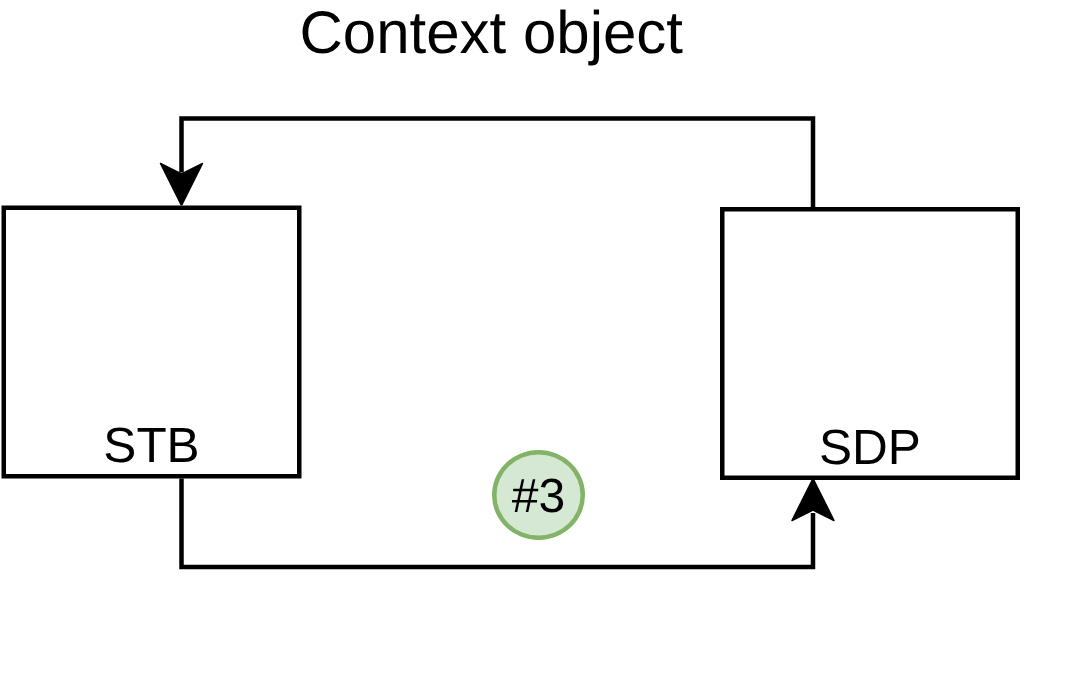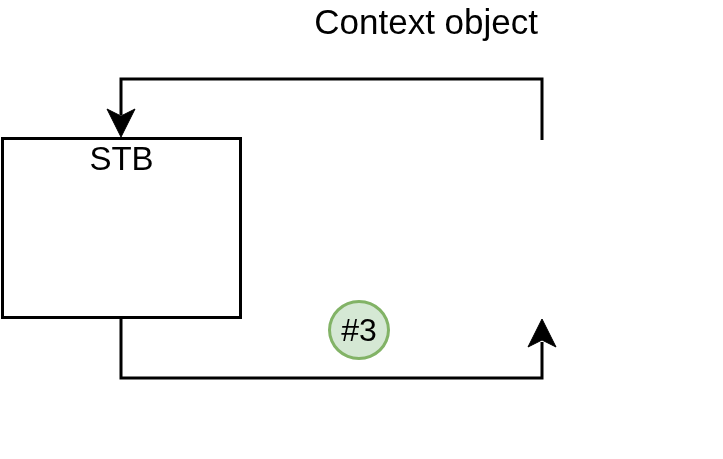--- a/index.html
+++ b/index.html
@@ -11,23 +11,23 @@
   .canvas {
     position: relative;
     width: 723px;
     height: 459px;
     background: var(--background, #ffffff);
     overflow: hidden;
     color: var(--text, #000000);
   }
   .label-text {
     position: absolute;
-    font-size: 35px;
+    font-size: 40px;
     line-height: 34px;
-    text-align: right;
+    text-align: center;
     white-space: nowrap;
     color: var(--text, #000000);
   }
   .diagram-title {
     left: 117px;
     top: 5px;
     width: 421px;
   }
   .diagram-caption {
     left: 125px;
@@ -46,26 +46,26 @@
   }
   .connectors path {
     fill: var(--line, #000000);
     stroke: var(--line, #000000);
     stroke-width: 1;
     stroke-linejoin: round;
   }
   .node {
     position: absolute;
     box-sizing: border-box;
-    width: 241px;
+    width: 200px;
     height: 182px;
     background: var(--node-fill, #ffffff);
     border: 3px solid var(--node-border, #000000);
     display: flex;
-    align-items: flex-start;
+    align-items: flex-end;
     justify-content: center;
     font-size: 33px;
   }
   .node-stb { left: 1px; top: 137px; }
   .node-sdp { left: 480px; top: 138px; }
   .badge {
     position: absolute;
     box-sizing: border-box;
     left: 328px;
     top: 300px;
@@ -97,19 +97,22 @@
     <g>
       <polyline points="121,318 121,378 542,378 542,342"></polyline>
       <path d="M542,319 L528,347 L542,340 L556,347 Z"></path>
     </g>
   </svg>
 
   <div class="node node-stb">
     <span>STB</span>
   </div>
 
+  <div class="node node-sdp">
+    <span>SDP</span>
+  </div>
 
   <div class="badge">
     <span>#3</span>
   </div>
 
 
 </div>
 
 </body></html>

